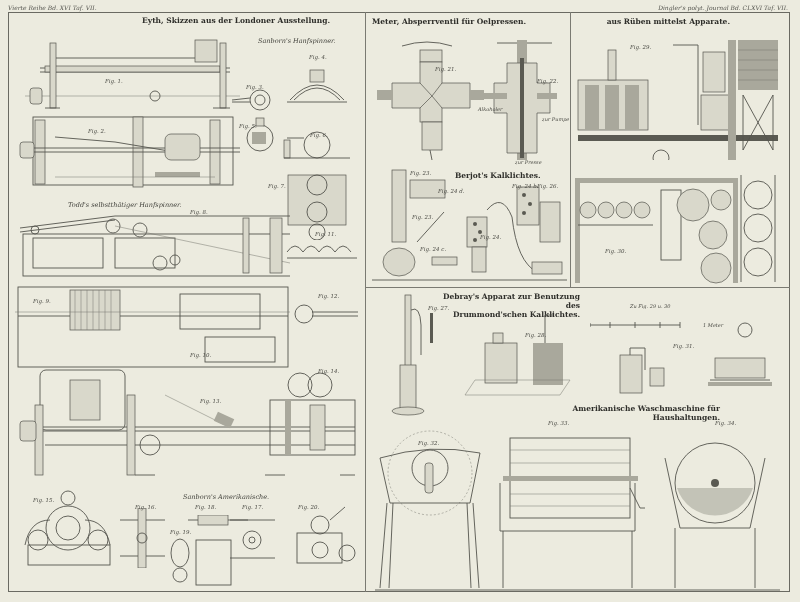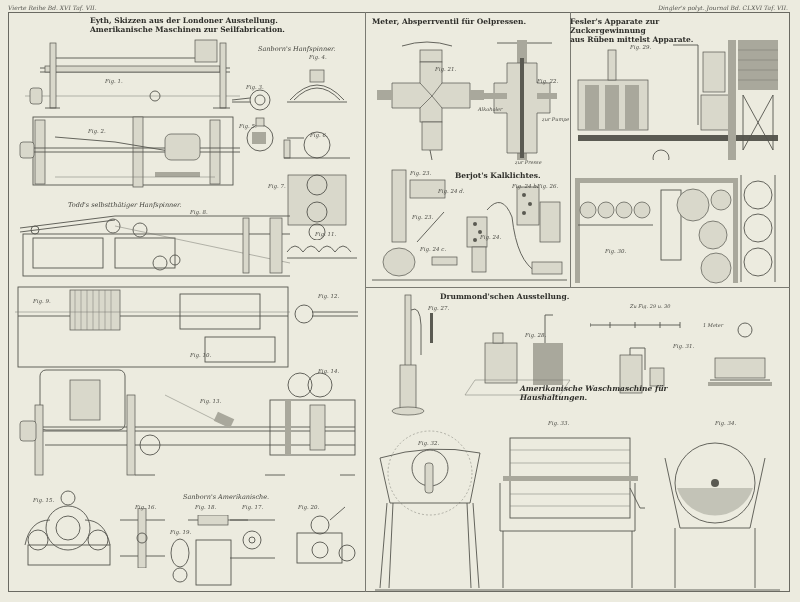--- a/index.html
+++ b/index.html
@@ -1,21 +1,21 @@
 <!DOCTYPE html>
 <html><head>
 <meta charset="utf-8">
 <style>
   html,body{margin:0;padding:0;}
   body{width:800px;height:602px;background:#ecebdf;position:relative;overflow:hidden;font-family:"DejaVu Serif",serif;color:#3a3a36;}
   .hdr{position:absolute;font-style:italic;font-size:6px;color:#55554f;}
   .frame{position:absolute;left:8px;top:12px;width:782px;height:580px;border:1.5px solid #6a6a62;box-sizing:border-box;}
   .vline{position:absolute;width:1px;background:#7a7a72;}
   .hline{position:absolute;height:1px;background:#7a7a72;}
-  .title{position:absolute;font-size:7.5px;font-weight:bold;text-align:left;color:#2e2e2a;line-height:9px;}
+  .title{position:absolute;font-size:7.5px;font-weight:bold;text-align:right;color:#2e2e2a;line-height:9px;}
   .sub{position:absolute;font-size:6.5px;font-style:italic;color:#3e3e38;white-space:nowrap;}
   .fig{position:absolute;font-size:5.5px;font-style:italic;color:#4a4a44;white-space:nowrap;}
   svg{position:absolute;}
   .st{stroke:#55554e;fill:none;stroke-width:0.9;}
   .sl{stroke:#77776f;fill:none;stroke-width:0.5;}
   .dk{fill:#5a5a52;}
   .md{fill:#a9a89c;}
   .lt{fill:#d9d8cb;stroke:#55554e;stroke-width:0.7;}
 </style>
 </head>
@@ -25,24 +25,23 @@
 <div class="hdr" style="right:12px;top:4px;">Dingler's polyt. Journal Bd. CLXVI Taf. VII.</div>
 
 <div class="frame"></div>
 <div class="vline" style="left:365px;top:12px;height:580px;"></div>
 <div class="vline" style="left:570px;top:12px;height:275px;"></div>
 <div class="hline" style="left:365px;top:287px;width:425px;"></div>
 <div class="hline" style="left:365px;top:398px;width:425px;background:transparent;"></div>
 
 <div class="title" style="left:90px;top:16px;width:240px;">
   <div>Eyth, Skizzen aus der Londoner Ausstellung.</div>
-  <div>Amerikanische Maschinen zur Seilfabrication.</div>
 </div>
 
-<div class="sub" style="left:258px;top:45px;">Sanborn's Hanfspinner.</div>
+<div class="sub" style="left:258px;top:37px;">Sanborn's Hanfspinner.</div>
 <div class="sub" style="left:68px;top:201px;font-style:italic;">Todd's selbstthätiger Hanfspinner.</div>
 <div class="sub" style="left:183px;top:493px;">Sanborn's Amerikanische.</div>
 
 <svg style="left:15px;top:38px;" width="230" height="80">
   <line class="st" x1="25" y1="30" x2="215" y2="30"></line>
   <line class="st" x1="25" y1="34" x2="215" y2="34"></line>
   <line class="st" x1="40" y1="20" x2="200" y2="20"></line>
   <rect class="lt" x="30" y="28" width="175" height="6"></rect>
   <line class="sl" x1="10" y1="58" x2="225" y2="58"></line>
   <rect class="lt" x="35" y="5" width="6" height="65"></rect>
@@ -266,21 +265,20 @@
 </svg>
 <div class="fig" style="left:410px;top:170px;">Fig. 23.</div>
 <div class="fig" style="left:412px;top:214px;">Fig. 23.</div>
 <div class="fig" style="left:438px;top:188px;">Fig. 24 d.</div>
 <div class="fig" style="left:420px;top:246px;">Fig. 24 c.</div>
 <div class="fig" style="left:480px;top:234px;">Fig. 24.</div>
 <div class="fig" style="left:512px;top:183px;">Fig. 24 b.</div>
 <div class="fig" style="left:537px;top:183px;">Fig. 26.</div>
 
 <div class="title" style="left:570px;top:17px;width:160px;">
-  <div>Fesler's Apparate zur Zuckergewinnung</div>
   <div>aus Rüben mittelst Apparate.</div>
 </div>
 
 <svg style="left:573px;top:40px;" width="215" height="120">
   <rect class="lt" x="5" y="40" width="70" height="50"></rect>
   <rect class="md" x="12" y="45" width="14" height="45"></rect>
   <rect class="md" x="32" y="45" width="14" height="45"></rect>
   <rect class="md" x="52" y="45" width="14" height="45"></rect>
   <rect class="lt" x="35" y="10" width="8" height="30"></rect>
   <rect class="dk" x="5" y="95" width="200" height="6"></rect>
@@ -314,21 +312,22 @@
   <rect class="md" x="160" y="8" width="5" height="105"></rect>
   <circle class="st" cx="185" cy="25" r="14"></circle>
     <circle class="st" cx="185" cy="58" r="14"></circle>
     <circle class="st" cx="185" cy="92" r="14"></circle>
   <line class="st" x1="168" y1="5" x2="168" y2="112"></line>
     <line class="st" x1="202" y1="5" x2="202" y2="112"></line>
 </svg>
 <div class="fig" style="left:605px;top:248px;">Fig. 30.</div>
 
 <div class="title" style="left:440px;top:292px;width:140px;">
-  <div>Drummond'schen Ausstellung.</div>
+  <div>Debray's Apparat zur Benutzung des</div>
+  <div>Drummond'schen Kalklichtes.</div>
 </div>
 
 <svg style="left:385px;top:285px;" width="190" height="135">
   <rect class="lt" x="20" y="10" width="6" height="100"></rect>
   <rect class="lt" x="15" y="80" width="16" height="45"></rect>
   <ellipse class="lt" cx="23" cy="126" rx="16" ry="4"></ellipse>
   <path class="st" d="M26,25 Q35,20 36,40 L36,70"></path>
   <rect class="dk" x="45" y="28" width="3" height="30"></rect>
   <rect class="lt" x="100" y="58" width="32" height="40"></rect>
   <rect class="lt" x="108" y="48" width="10" height="10"></rect>
@@ -351,21 +350,21 @@
   <rect class="lt" x="60" y="68" width="14" height="18"></rect>
   <rect class="lt" x="125" y="58" width="50" height="20"></rect>
   <line class="st" x1="120" y1="80" x2="180" y2="80"></line>
   <rect class="md" x="118" y="82" width="64" height="4"></rect>
   <circle class="st" cx="155" cy="30" r="7"></circle>
 </svg>
 <div class="fig" style="left:630px;top:303px;font-size:5px;">Zu Fig. 29 u. 30</div>
 <div class="fig" style="left:703px;top:322px;font-size:5px;">1 Meter</div>
 <div class="fig" style="left:673px;top:343px;">Fig. 31.</div>
 
-<div class="title" style="left:520px;top:384px;width:200px;font-style:italic;">Amerikanische Waschmaschine für Haushaltungen.</div>
+<div class="title" style="left:520px;top:404px;width:200px;">Amerikanische Waschmaschine für Haushaltungen.</div>
 
 <svg style="left:375px;top:428px;" width="405" height="165">
 
   <circle class="sl" cx="55" cy="45" r="42" stroke-dasharray="2 2"></circle>
   <path class="st" d="M5,30 Q55,15 105,25 L95,75 L15,75 Z"></path>
   <circle class="st" cx="55" cy="40" r="18"></circle>
   <rect class="lt" x="50" y="35" width="8" height="30" rx="3"></rect>
   <line class="st" x1="12" y1="75" x2="5" y2="160"></line>
     <line class="st" x1="98" y1="75" x2="104" y2="160"></line>
   <line class="st" x1="18" y1="75" x2="14" y2="160"></line>

